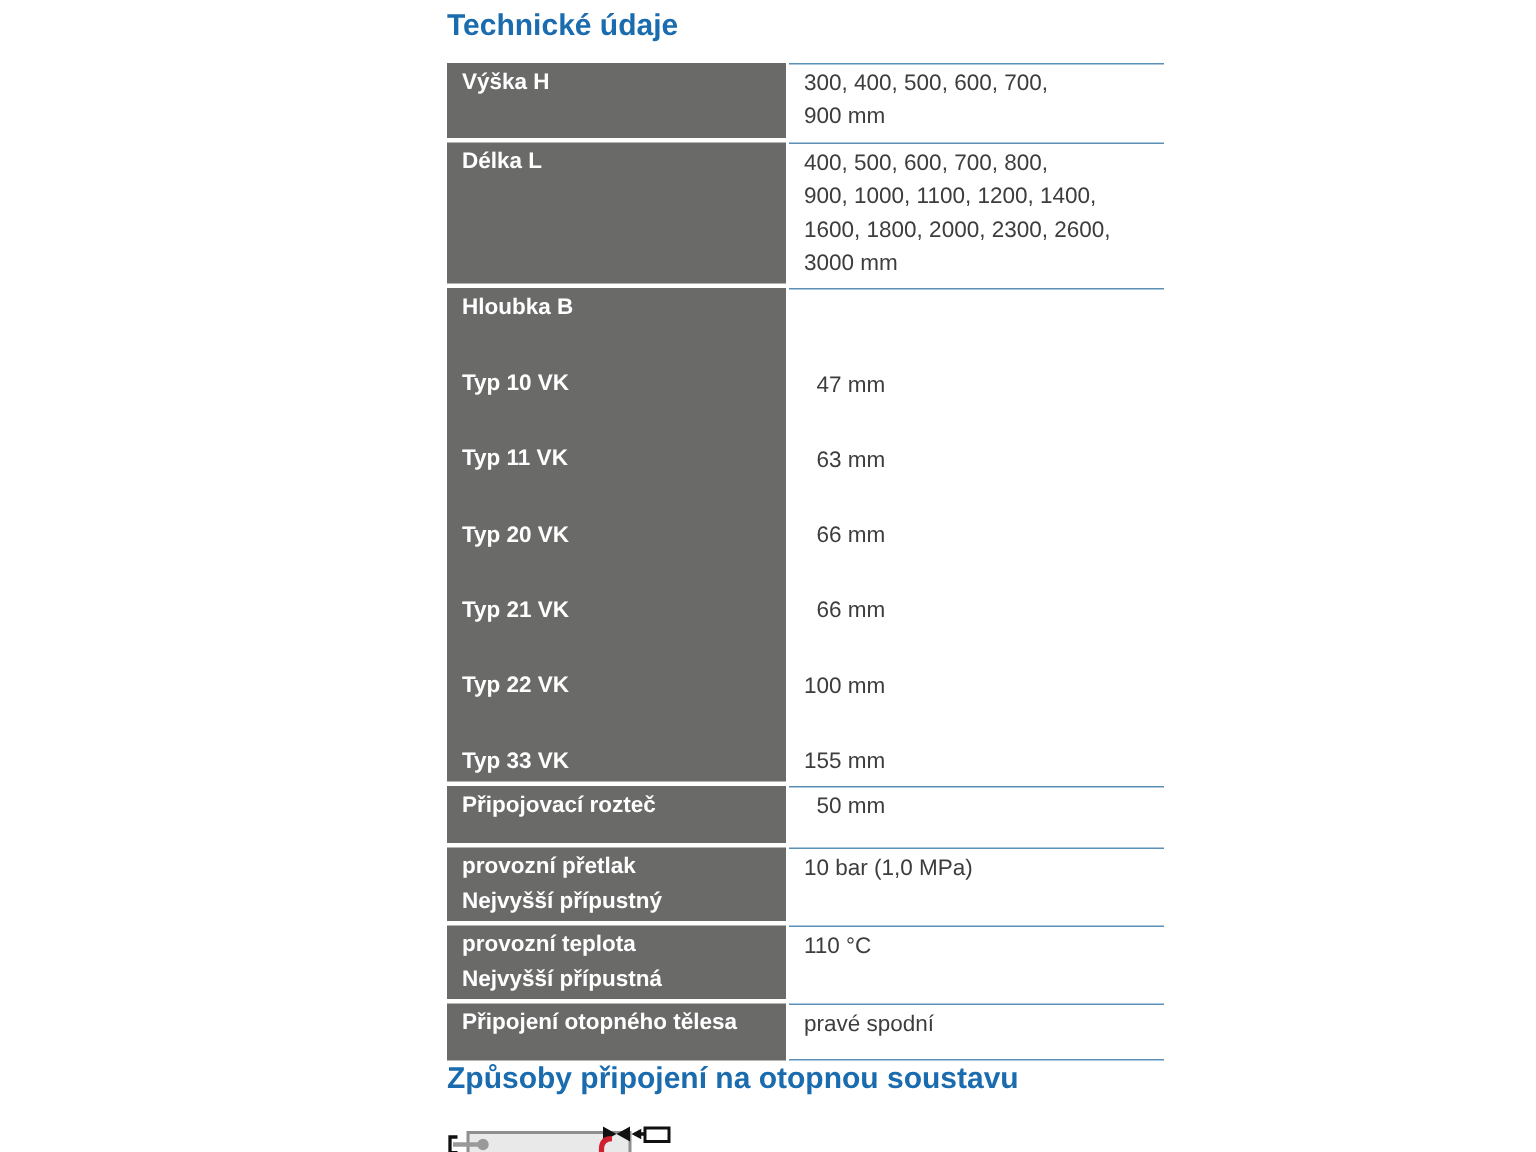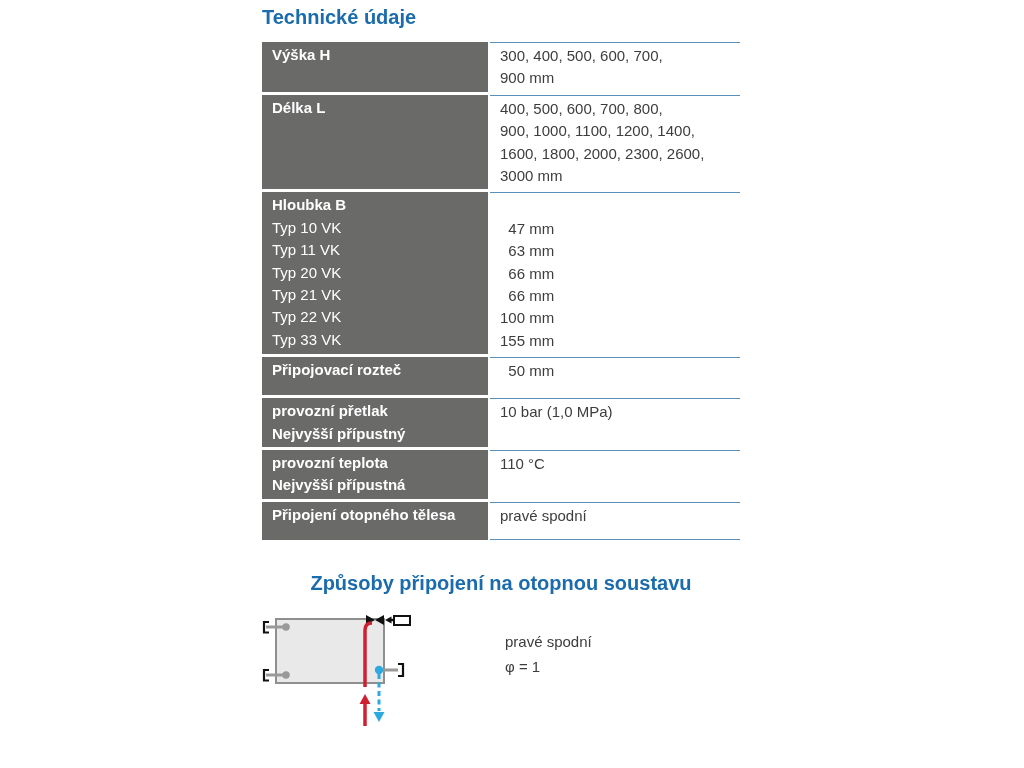--- a/index.html
+++ b/index.html
@@ -6,37 +6,37 @@
     --accent:#1a6cae;
     --cellgray:#6a6a69;
     --rule:#5a90b8;
     --valuetext:#3d3d3d;
     --red:#cf2030;
     --blue:#2ea9e0;
   }
   *{box-sizing:border-box;}
   html,body{margin:0;padding:0;background:#fff;}
   body{font-family:"Liberation Sans","DejaVu Sans",sans-serif;}
-  .page{position:relative;width:827px;height:768px;background:#fff;overflow:hidden;}
+  .page{position:relative;width:827px;height:768px;background:#fff;overflow:hidden;padding-left:36px;}
   .content{margin-left:262px;width:478px;}
   h1.section-title, h2.section-title{
     margin:0;color:var(--accent);font-size:20px;font-weight:bold;line-height:24px;
   }
   h1.section-title{padding-top:5px;margin-bottom:13px;}
-  h2.section-title{margin-top:31px;margin-bottom:12px;text-align:center;}
+  h2.section-title{margin-bottom:12px;}
   .spec-table{width:478px;}
   .spec-row{display:flex;gap:2px;min-height:38px;}
   .spec-row + .spec-row{margin-top:3px;}
   .row-label{
     width:226px;flex:0 0 226px;background:var(--cellgray);color:#fff;
     font-size:15px;font-weight:bold;line-height:22.4px;
     padding:2px 8px 2px 10px;
     display:flex;flex-direction:column;justify-content:flex-start;
   }
-  .sublabel-line{font-weight:normal;}
+  .sublabel-line{font-weight:bold;margin-top:28px;}
   .row-value{
     flex:1;border-top:1px solid var(--rule);
     color:var(--valuetext);font-size:15px;line-height:22.4px;
     padding:2px 6px 2px 10px;
     display:flex;flex-direction:column;justify-content:space-between;
   }
   .spec-row:last-child .row-value{border-bottom:1px solid var(--rule);}
   .value-line{min-height:22.4px;white-space:pre;}
   .connection-figure{display:flex;align-items:flex-start;}
   .diagram-wrap{width:200px;height:123px;flex:0 0 200px;}

